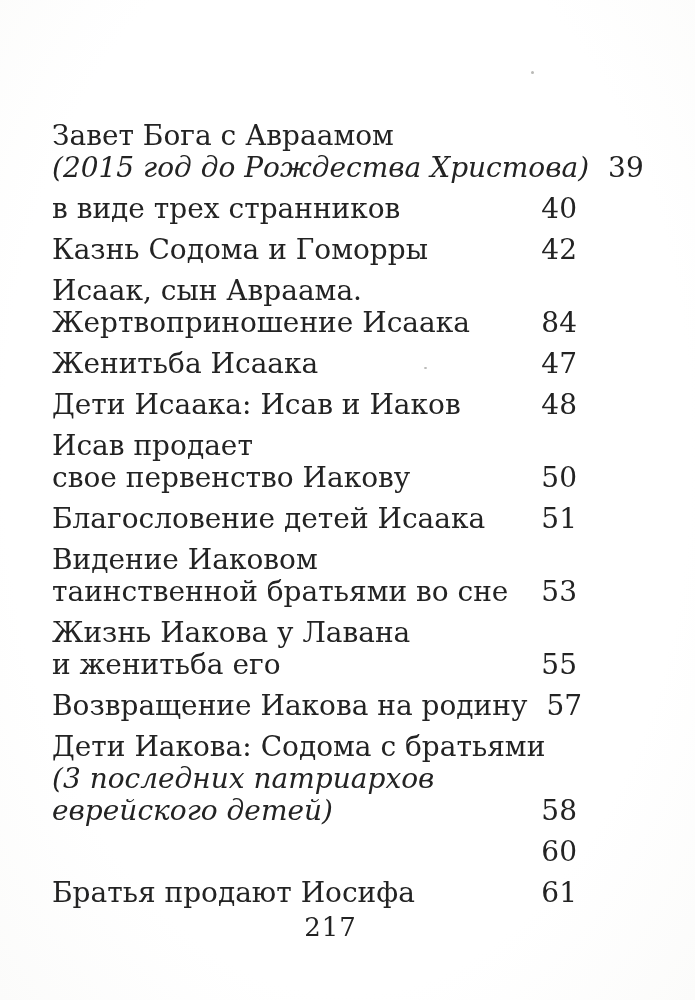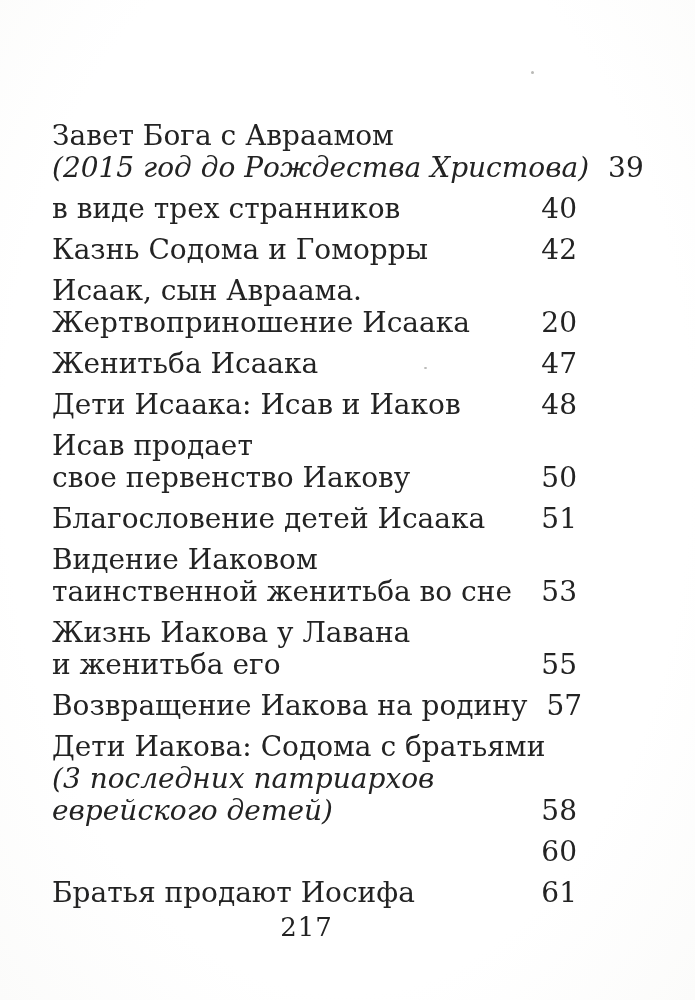--- a/index.html
+++ b/index.html
@@ -49,21 +49,21 @@
   }
   .num {
     white-space: nowrap;
   }
   .italic {
     font-style: italic;
   }
   .footer {
     position: absolute;
     top: 912px;
-    left: 44px;
+    left: 68px;
     width: 525px;
     text-align: center;
     font-size: 26px;
     line-height: 30px;
     letter-spacing: 1px;
   }
   .speck {
     position: absolute;
     background: #b9b9b6;
     border-radius: 50%;
@@ -102,21 +102,21 @@
       <span class="leader"></span>
       <span class="num">42</span>
     </div>
   </div>
 
   <div class="entry">
     <div class="line">Исаак, сын Авраама.</div>
     <div class="line dotline">
       <span class="t">Жертвоприношение Исаака</span>
       <span class="leader"></span>
-      <span class="num">20</span>
+      <span class="num">84</span>
     </div>
   </div>
 
   <div class="entry">
     <div class="line dotline">
       <span class="t">Женитьба Исаака</span>
       <span class="leader"></span>
       <span class="num">47</span>
     </div>
   </div>
@@ -142,21 +142,21 @@
     <div class="line dotline">
       <span class="t">Благословение детей Исаака</span>
       <span class="leader"></span>
       <span class="num">51</span>
     </div>
   </div>
 
   <div class="entry">
     <div class="line">Видение Иаковом</div>
     <div class="line dotline">
-      <span class="t">таинственной женитьба во сне</span>
+      <span class="t">таинственной братьями во сне</span>
       <span class="leader"></span>
       <span class="num">53</span>
     </div>
   </div>
 
   <div class="entry">
     <div class="line">Жизнь Иакова у Лавана</div>
     <div class="line dotline">
       <span class="t">и женитьба его</span>
       <span class="leader"></span>

